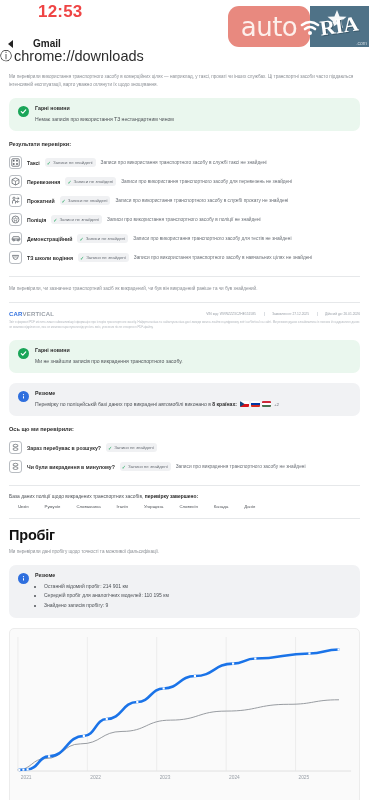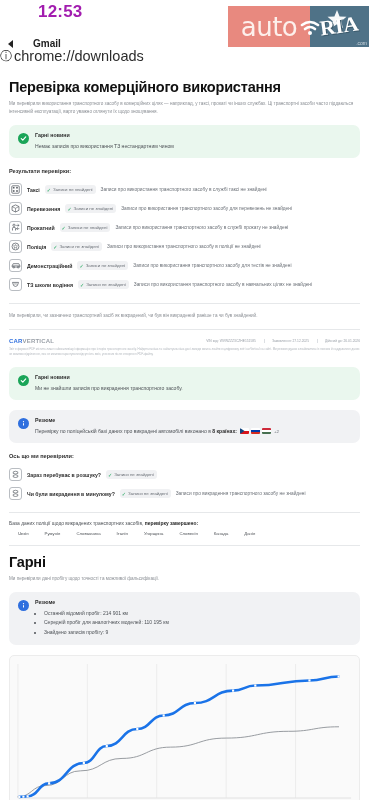--- a/index.html
+++ b/index.html
@@ -15,21 +15,21 @@
 
   
   .topbar {
     position: relative;
     height: 46px;
     background: #ffffff;
   }
   .clock {
     position: absolute; left: 38px; top: 2px;
     font-size: 17px; font-weight: bold; letter-spacing: .2px;
-    color: #a21caf;
+    color: #ef4444;
   }
   .backnav {
     position: absolute; left: 8px; top: 38px;
     font-size: 10px; font-weight: bold; color: #222;
     display: flex; align-items: center; gap: 20px;
   }
   .tri-left {
     width: 0; height: 0;
     border-top: 4px solid transparent;
     border-bottom: 4px solid transparent;
@@ -39,20 +39,21 @@
   .logo {
     position: absolute; right: 0px; top: 6px;
     height: 41px; width: 141px;
     display: flex;
   }
   .logo-auto {
     background: #e8897f;
     width: 82px; height: 41px;
     display: flex; align-items: center; justify-content: center;
     position: relative;
+    border-radius: 11px;
   }
   .logo-auto span {
     font-size: 26px; color: #fdf0ec; font-weight: normal;
     letter-spacing: -0.5px; font-family: "DejaVu Sans", sans-serif;
   }
   .wifi {
     position: absolute; right: -11px; top: 7px; z-index: 3;
   }
   .logo-ria {
     background: #4f7287;
@@ -223,21 +224,20 @@
       </div>
     </div>
   </div>
 
   <div class="urlbar">
     <span class="infodot">ⓘ</span><span>chrome://downloads</span>
   </div>
 
   <div class="content">
 
-    <h2 class="sect">Перевірка комерційного використання</h2>
     <p class="sub">Ми перевірили використання транспортного засобу в комерційних цілях — наприклад, у таксі, прокаті чи інших службах. Ці транспортні засоби часто піддаються інтенсивній експлуатації, варто уважно оглянути їх щодо зношування.</p>
 
     <div class="alert good">
       <span class="ic">
         <svg width="7" height="7" viewBox="0 0 10 10">
             <path d="M1.8 5.2 L4 7.3 L8.2 2.8" stroke="#fff" stroke-width="1.7" fill="none" stroke-linecap="round" stroke-linejoin="round"></path>
           </svg>
       </span>
       <div class="ttl">Гарні новини</div>
       <div class="bdy">Немає записів про використання ТЗ нестандартним чином</div>
@@ -462,21 +462,21 @@
           <span class="fname">Канада</span>
         </span>
       <span class="flagitem">
           <span class="flag"></span>
           <span class="fname">Данія</span>
         </span>
     </div>
 
     <hr class="div">
 
-    <h2 class="sect">Гарні</h2>
+    <h2 class="sect">Пробіг</h2>
     <p class="sub">Ми перевірили дані пробігу щодо точності та можливої фальсифікації.</p>
 
     <div class="alert info">
       <span class="ic">
         <svg width="7" height="7" viewBox="0 0 10 10">
             <rect x="4.3" y="4" width="1.4" height="4" fill="#fff" rx=".6"></rect>
             <circle cx="5" cy="2.3" r=".9" fill="#fff"></circle>
           </svg>
       </span>
       <div class="ttl">Резюме</div>

